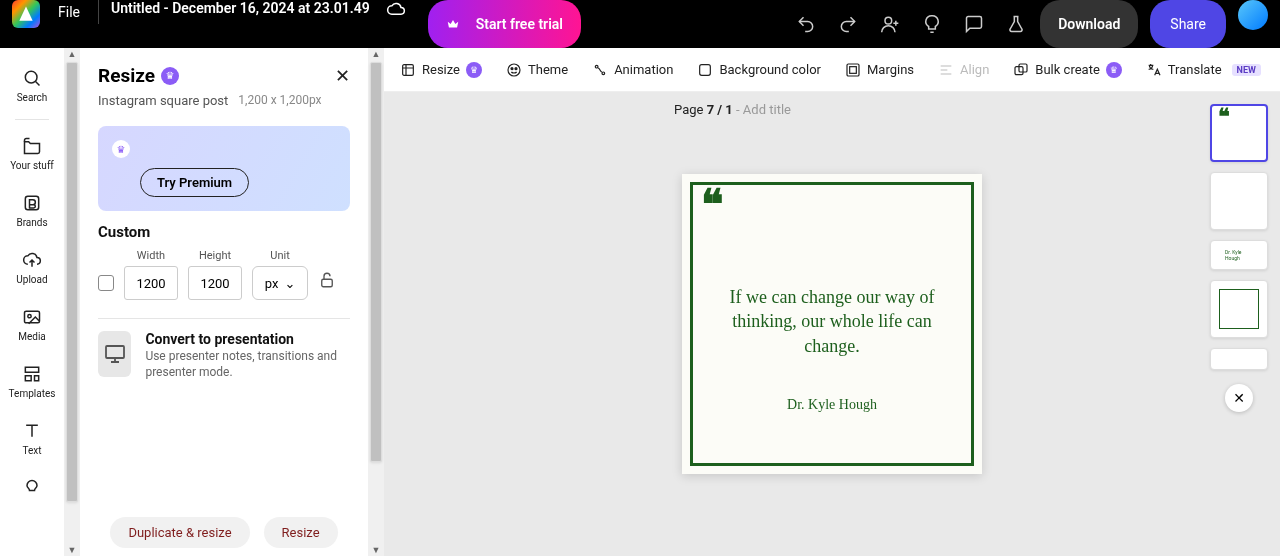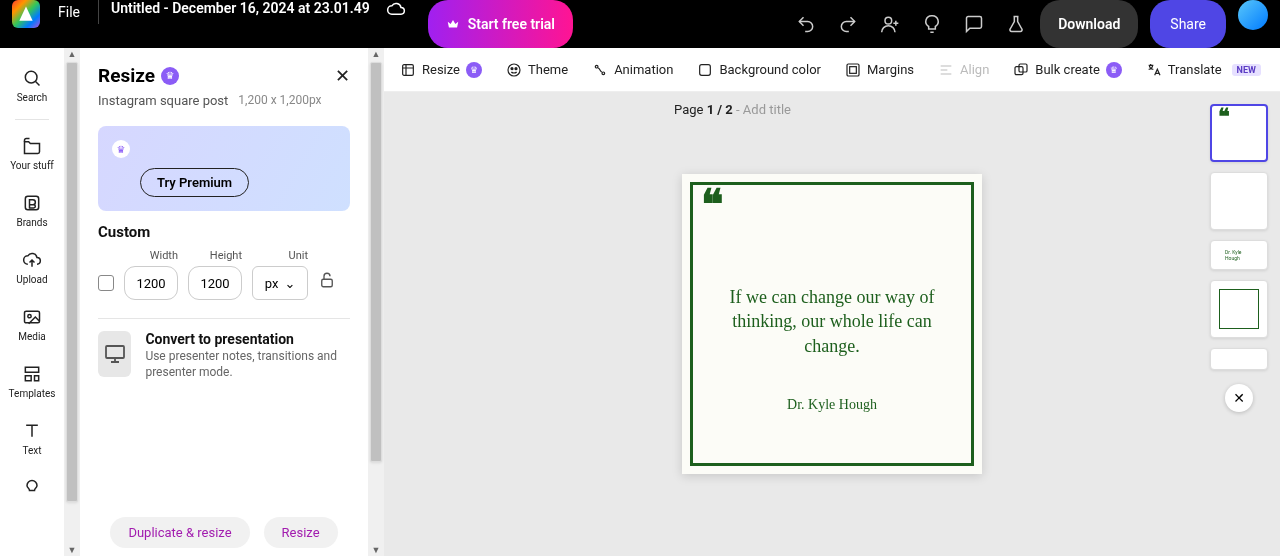--- a/index.html
+++ b/index.html
@@ -4,21 +4,21 @@
 <style>
 *{box-sizing:border-box;margin:0;padding:0;font-family:-apple-system,BlinkMacSystemFont,"Segoe UI",Roboto,sans-serif}
 body{width:1280px;height:556px;overflow:hidden;background:#fff;position:relative}
 .topbar{height:48px;background:#000;display:flex;padding:0 12px;color:#fff;gap:12px}
 .logo{width:28px;height:28px;border-radius:6px;background:linear-gradient(135deg,#ff3b30,#ff9500,#34c759,#007aff,#af52de);display:flex;align-items:center;justify-content:center}
 .logo svg{width:20px;height:20px}
 .top-divider{width:1px;height:24px;background:#444}
 .file-menu{font-size:14px;cursor:pointer;padding:4px 6px}
 .doc-title{font-size:14px;font-weight:600}
 .cloud-icon{margin-left:4px}
-.trial-btn{margin-left:10px;background:linear-gradient(90deg,#a020f0,#ff1493);border:none;color:#fff;padding:15px 18px;border-radius:20px;font-size:14px;font-weight:600;display:flex;align-items:center;gap:8px;cursor:pointer}
+.trial-btn{margin-left:10px;background:linear-gradient(90deg,#a020f0,#ff1493);border:none;color:#fff;padding:15px 18px;border-radius:20px;font-size:14px;font-weight:600;display:flex;align-items:center;gap:16px;cursor:pointer}
 .top-spacer{flex:1}
 .top-icons{display:flex;align-items:center;gap:18px;color:#ccc}
 .top-icons .ic{cursor:pointer;display:flex;align-items:center;justify-content:center;width:24px;height:24px}
 .dl-btn{background:#333;border:none;color:#fff;padding:8px 18px;border-radius:20px;font-size:14px;font-weight:600;cursor:pointer}
 .share-btn{background:#4f46e5;border:none;color:#fff;padding:8px 20px;border-radius:20px;font-size:14px;font-weight:400;cursor:pointer}
 .avatar{width:30px;height:30px;border-radius:50%;background:linear-gradient(135deg,#5ac8fa,#007aff);cursor:pointer}
 .main{display:flex;height:508px}
 .leftnav{width:64px;background:#fff;display:flex;flex-direction:column;align-items:center;padding-top:12px;gap:6px}
 .nav-item{display:flex;flex-direction:column;align-items:center;gap:4px;padding:8px 4px;cursor:pointer;width:100%}
 .nav-item .lbl{font-size:10px;color:#222}
@@ -33,33 +33,33 @@
 .crown{width:18px;height:18px;border-radius:50%;background:#8b5cf6;display:inline-flex;align-items:center;justify-content:center;color:#fff;font-size:10px}
 .close-x{margin-left:auto;cursor:pointer;font-size:18px;color:#222}
 .panel-sub{font-size:13px;color:#555;margin-top:6px;display:flex;gap:10px}
 .panel-sub .dim{color:#888;font-size:12px}
 .promo{margin-top:18px;background:linear-gradient(120deg,#d6d7ff,#cfe0ff);border-radius:8px;padding:14px;display:flex;gap:10px;flex-direction:column}
 .promo-top{display:flex;gap:10px;align-items:flex-start}
 .promo-text{font-size:13px;color:#222;line-height:1.35}
 .try-btn{align-self:flex-start;background:transparent;border:1.5px solid #222;border-radius:18px;padding:6px 16px;font-size:13px;font-weight:600;cursor:pointer;margin-left:28px}
 .section-h{font-size:15px;font-weight:700;margin-top:12px;color:#111}
 .custom-row{display:flex;gap:10px;align-items:flex-end;margin-top:8px}
-.custom-col{display:flex;flex-direction:column;align-items:flex-end;gap:4px}
+.custom-col{display:flex;flex-direction:column;align-items:center;gap:4px}
 .custom-col label{font-size:11px;color:#555}
-.num-input{width:54px;height:34px;border:1px solid #ccc;border-radius:11px;text-align:center;font-size:13px}
+.num-input{width:54px;height:34px;border:1px solid #ccc;border-radius:3px;text-align:center;font-size:13px}
 .unit-sel{width:56px;height:34px;border:1px solid #ccc;border-radius:6px;display:flex;align-items:center;justify-content:center;gap:6px;font-size:13px;cursor:pointer}
 .chk{width:16px;height:16px;border:1.5px solid #888;border-radius:3px;margin-bottom:9px;cursor:pointer}
 .lock{margin-bottom:7px;color:#555}
 .hr{height:1px;background:#e5e5e5;margin-top:18px}
 .rec-card{display:flex;gap:14px;margin-top:12px;align-items:flex-start}
 .rec-thumb{width:46px;height:46px;background:#e7e7e7;border-radius:6px;display:flex;align-items:center;justify-content:center;color:#555}
 .rec-title{font-size:14px;font-weight:700;color:#111}
 .rec-desc{font-size:12px;color:#666;margin-top:2px;line-height:1.3}
 .panel-footer{position:absolute;bottom:8px;left:0;right:0;display:flex;justify-content:center;gap:14px}
-.foot-btn{background:#f1f1f1;border:none;color:#a21caf;padding:8px 18px;border-radius:18px;font-size:13px;cursor:not-allowed}
+.foot-btn{background:#f1f1f1;border:none;color:#7f1d1d;padding:8px 18px;border-radius:18px;font-size:13px;cursor:not-allowed}
 .canvas-area{flex:1;background:#e9e9e9;display:flex;flex-direction:column;position:relative}
 .context-bar{height:44px;background:#fff;display:flex;align-items:center;padding:0 16px;gap:24px;font-size:13px;color:#222;border-bottom:1px solid #eee}
 .cb-item{display:flex;align-items:center;gap:6px;cursor:pointer}
 .cb-item.dis{color:#bbb;cursor:default}
 .cb-item svg{width:16px;height:16px;stroke:#222;fill:none;stroke-width:1.8}
 .cb-item.dis svg{stroke:#bbb}
 .new-badge{background:#e6e0ff;color:#5b3cc4;font-size:9px;font-weight:700;padding:1px 5px;border-radius:3px;margin-left:4px}
 .stage{flex:1;display:flex;align-items:center;justify-content:center;position:relative}
 .page-label{position:absolute;top:10px;left:290px;font-size:13px;color:#222}
 .page-label .muted{color:#999}
@@ -331,21 +331,21 @@
             <path d="M4 5h7M7 3v2M5 5c0 3 3 6 6 6M10 5c0 3-3 6-6 6"></path>
             <path d="M13 20l4-9 4 9M14.5 17h5"></path>
           </svg>
         <span>Translate</span>
         <span class="new-badge">NEW</span>
       </div>
     </div>
 
     <div class="stage">
       <div class="page-label">
-        <span>Page </span><b>1 / 2</b><span class="muted"> - Add title</span>
+        <span>Page </span><b>7 / 1</b><span class="muted"> - Add title</span>
       </div>
       <div class="artboard">
         <div class="frame">
           <div class="quote-mark">❝</div>
           <div class="quote-text">If we can change our way of thinking, our whole life can change.</div>
           <div class="quote-author">Dr. Kyle Hough</div>
         </div>
       </div>
 
       <div class="thumbs">

